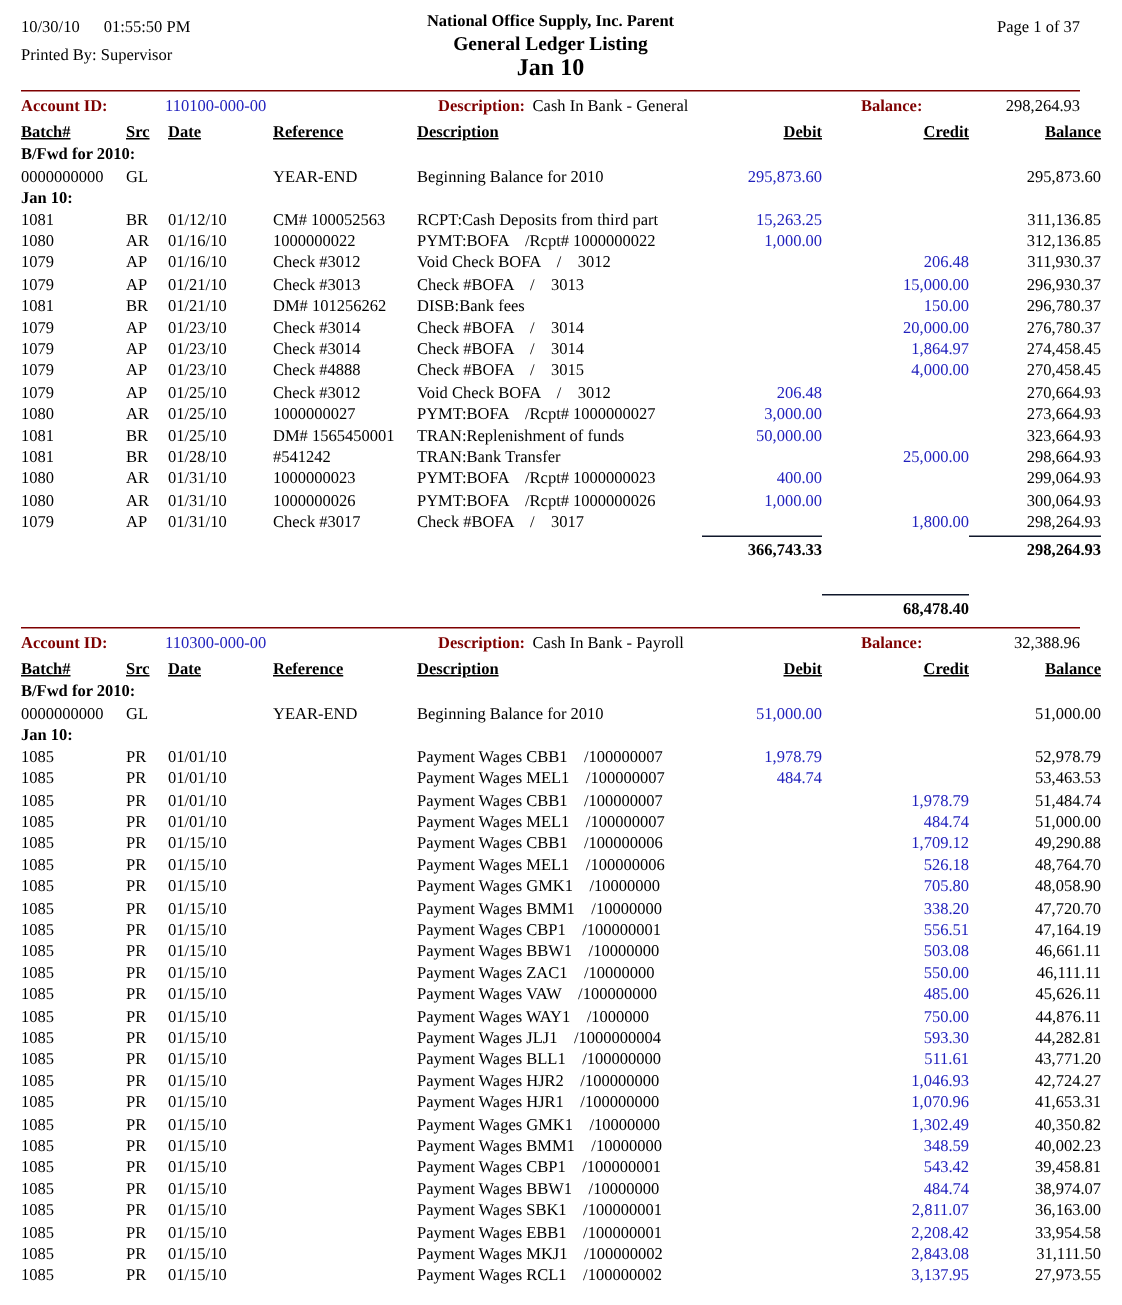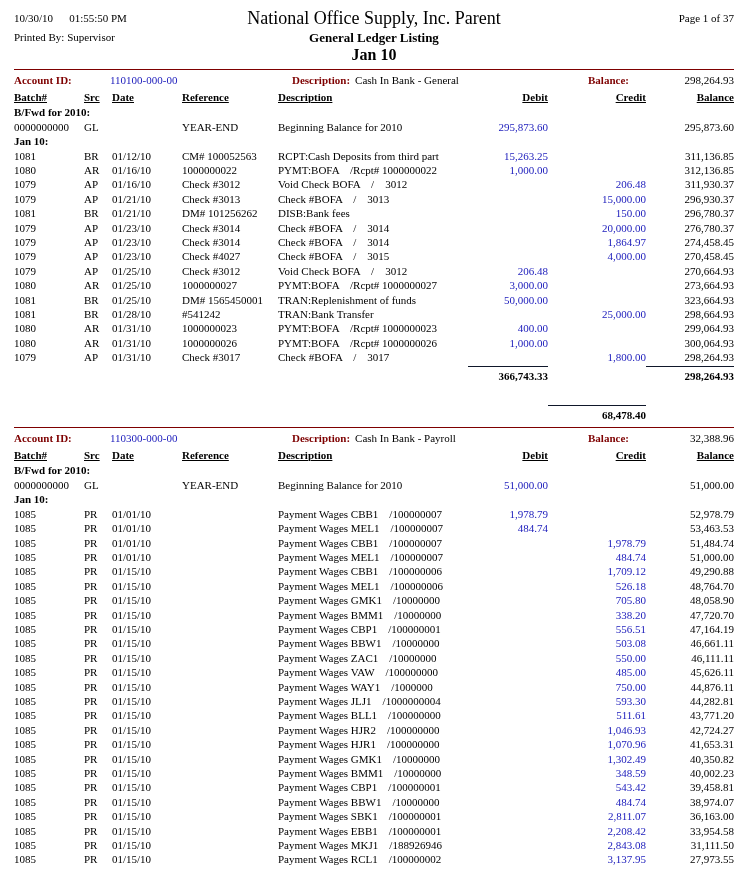--- a/index.html
+++ b/index.html
@@ -2,29 +2,29 @@
 <html style="--maroon: #7e0000; --blue: #2121bd;"><head>
 <meta charset="utf-8">
 <style>
   :root { --maroon:#7e0000; --blue:#2121bd; }
   html,body { margin:0; padding:0; }
   body {
     width:748px; height:870px; overflow:hidden; background:#ffffff;
     font-family:"Liberation Serif","DejaVu Serif",serif;
     font-size:11px; color:#000;
   }
-  .page { padding:8px 14px 0 14px; }
+  .page { padding:8px 28px 0 14px; }
 
   
   .report-header { display:flex; align-items:flex-start; }
   .hdr-left { width:185px; padding-top:4px; }
   .printed-by { margin-top:7px; }
   .time { margin-left:16px; }
   .hdr-center { flex:1; text-align:center; }
-  .company { font-size:18px; font-weight:normal; }
+  .company { font-size:11px; font-weight:bold; }
   .title { font-size:13px; font-weight:bold; margin-top:1px; }
   .period { font-size:16px; font-weight:bold; }
   .hdr-right { width:185px; text-align:right; padding-top:4px; }
 
   
   .sec-rule { border:none; border-top:1px solid var(--maroon); height:0; margin:5px 0 3px 0; }
   .acct-head { display:flex; line-height:15px; }
   .maroon-lbl { color:var(--maroon); font-weight:bold; }
   .acct-id-lbl { width:96px; }
   .acct-id-val { width:182px; color:var(--blue); }
@@ -173,21 +173,21 @@
     <span class="cell">Check #BOFA    /    3014</span>
     <span class="cell num blue"></span>
     <span class="cell num blue">1,864.97</span>
     <span class="cell num">274,458.45</span>
   </div>
 
   <div class="grid">
     <span class="cell">1079</span>
     <span class="cell">AP</span>
     <span class="cell">01/23/10</span>
-    <span class="cell">Check #4027</span>
+    <span class="cell">Check #4888</span>
     <span class="cell">Check #BOFA    /    3015</span>
     <span class="cell num blue"></span>
     <span class="cell num blue">4,000.00</span>
     <span class="cell num">270,458.45</span>
   </div>
 
   <div class="grid">
     <span class="cell">1079</span>
     <span class="cell">AP</span>
     <span class="cell">01/25/10</span>
@@ -557,21 +557,21 @@
     <span class="cell num blue"></span>
     <span class="cell num blue">2,208.42</span>
     <span class="cell num">33,954.58</span>
   </div>
 
   <div class="grid">
     <span class="cell">1085</span>
     <span class="cell">PR</span>
     <span class="cell">01/15/10</span>
     <span class="cell"></span>
-    <span class="cell">Payment Wages MKJ1    /188926946</span>
+    <span class="cell">Payment Wages MKJ1    /100000002</span>
     <span class="cell num blue"></span>
     <span class="cell num blue">2,843.08</span>
     <span class="cell num">31,111.50</span>
   </div>
 
   <div class="grid">
     <span class="cell">1085</span>
     <span class="cell">PR</span>
     <span class="cell">01/15/10</span>
     <span class="cell"></span>

